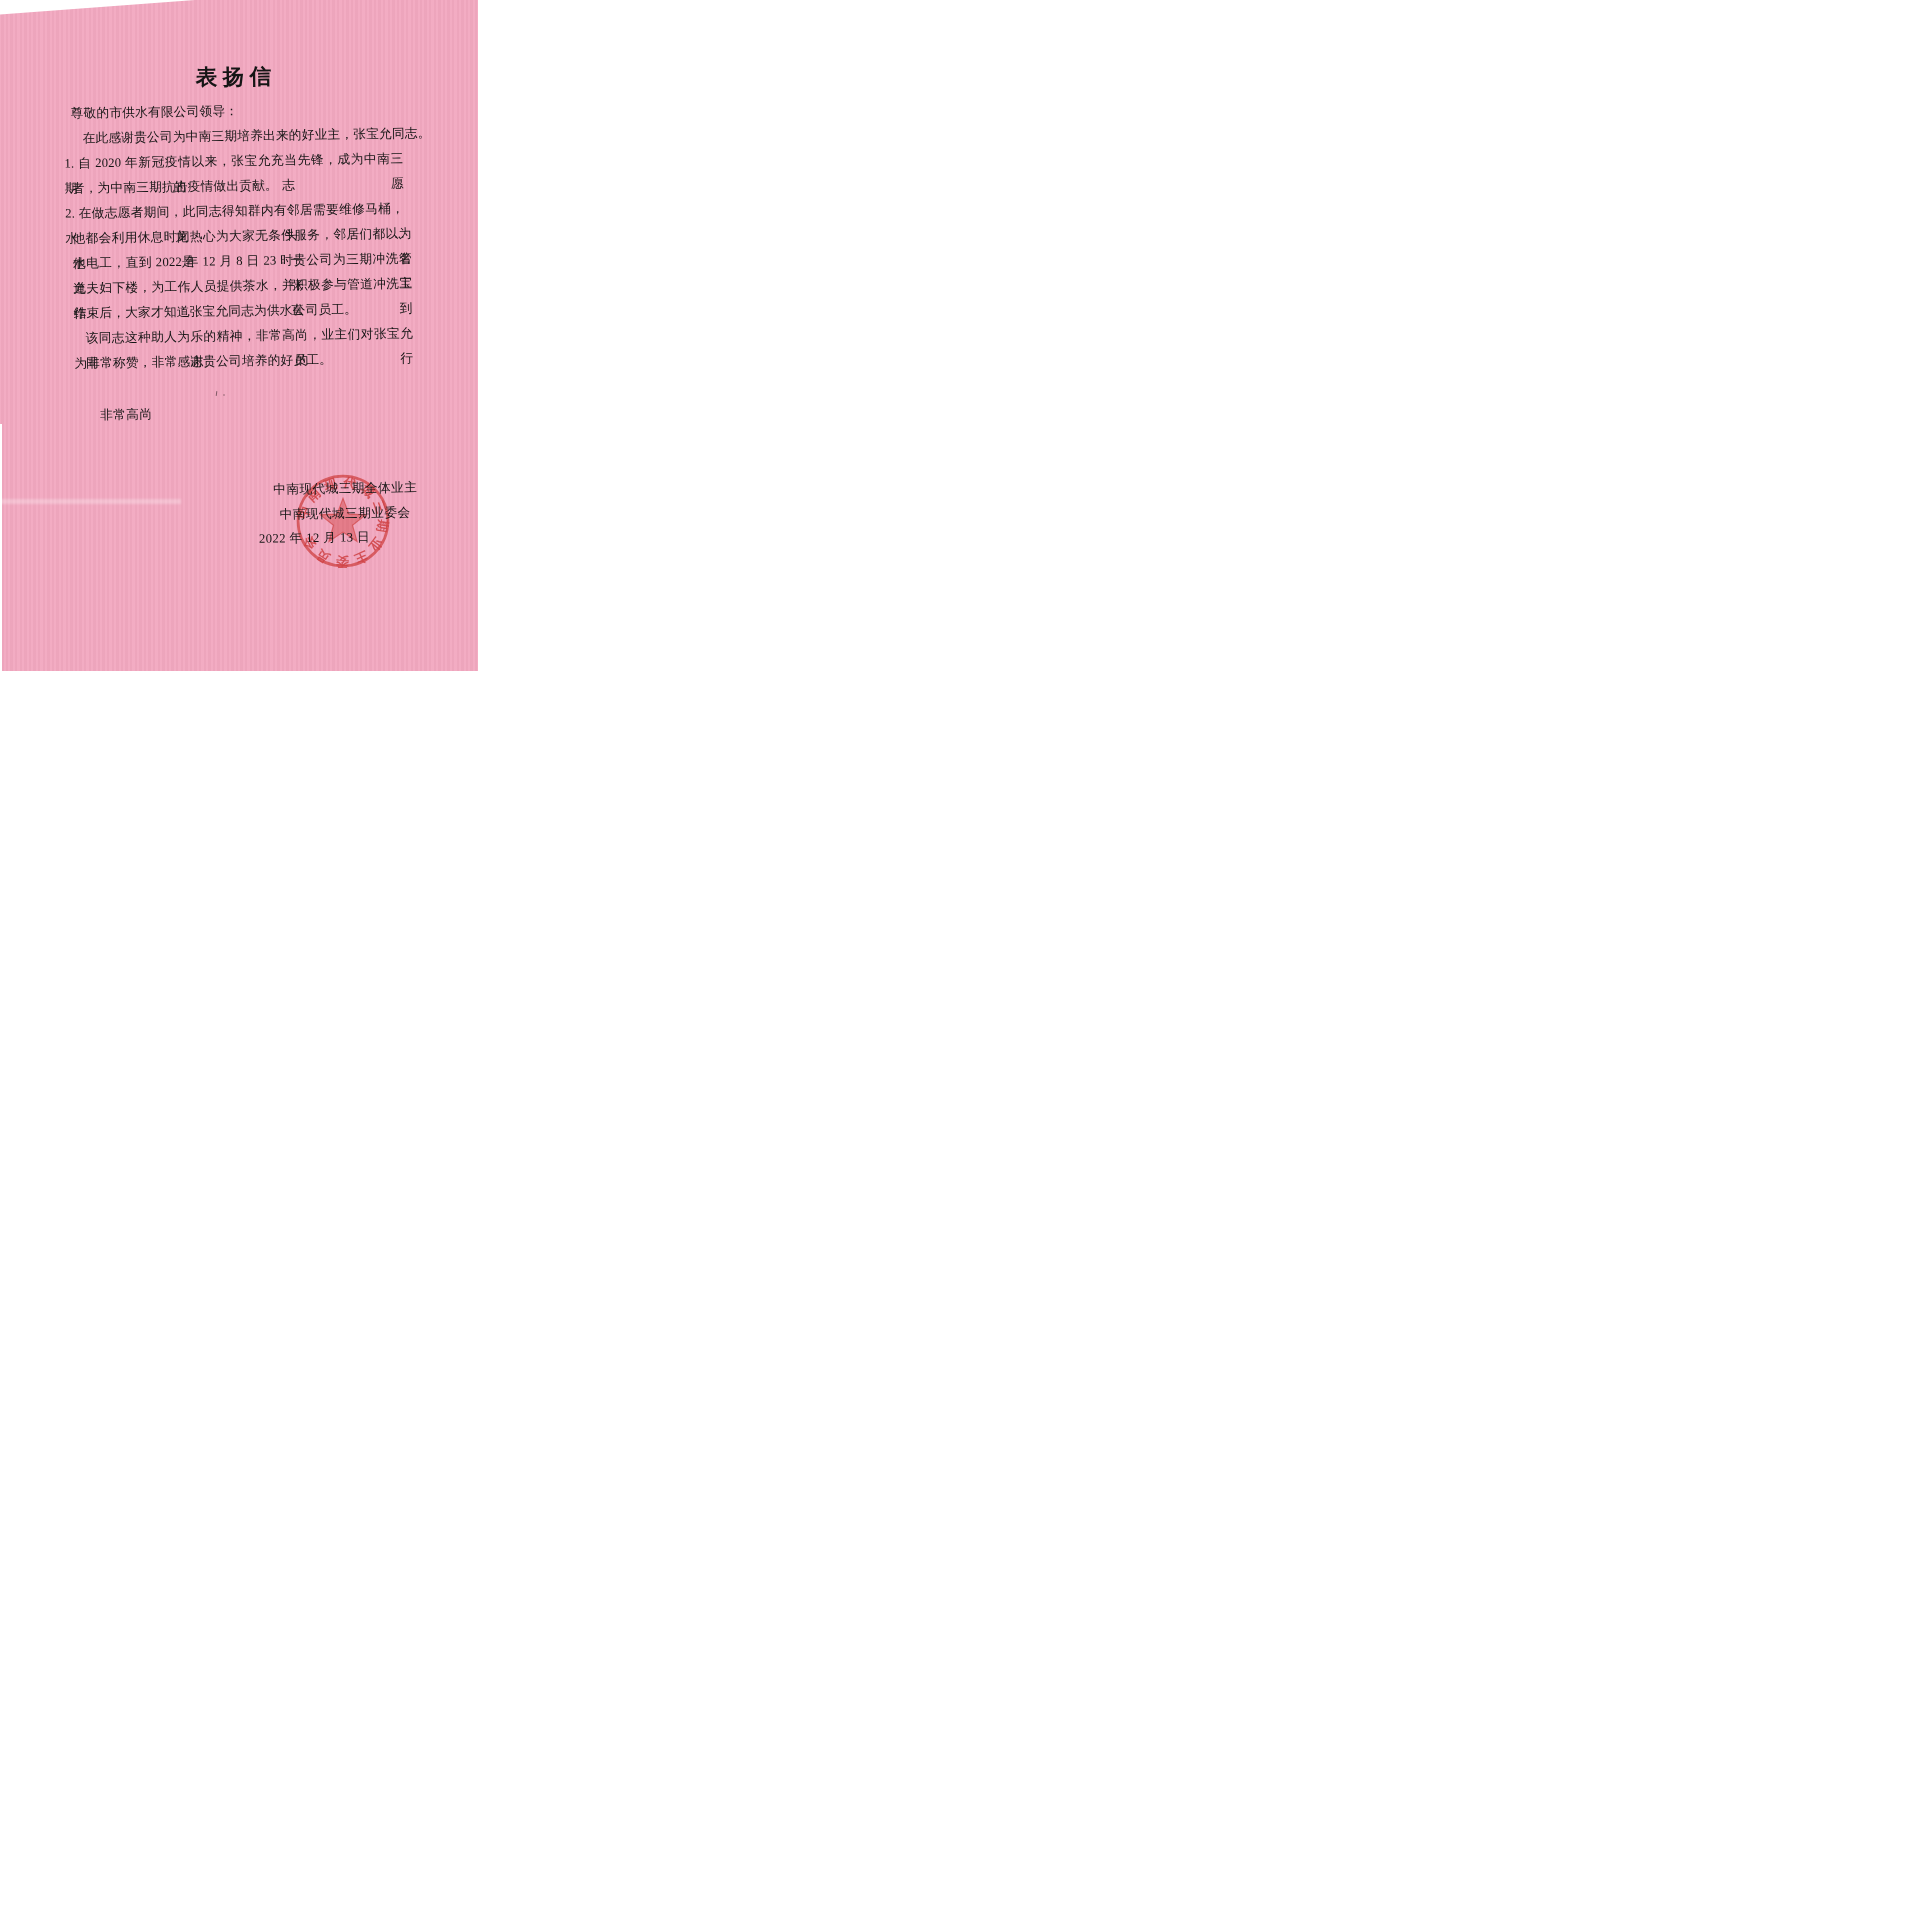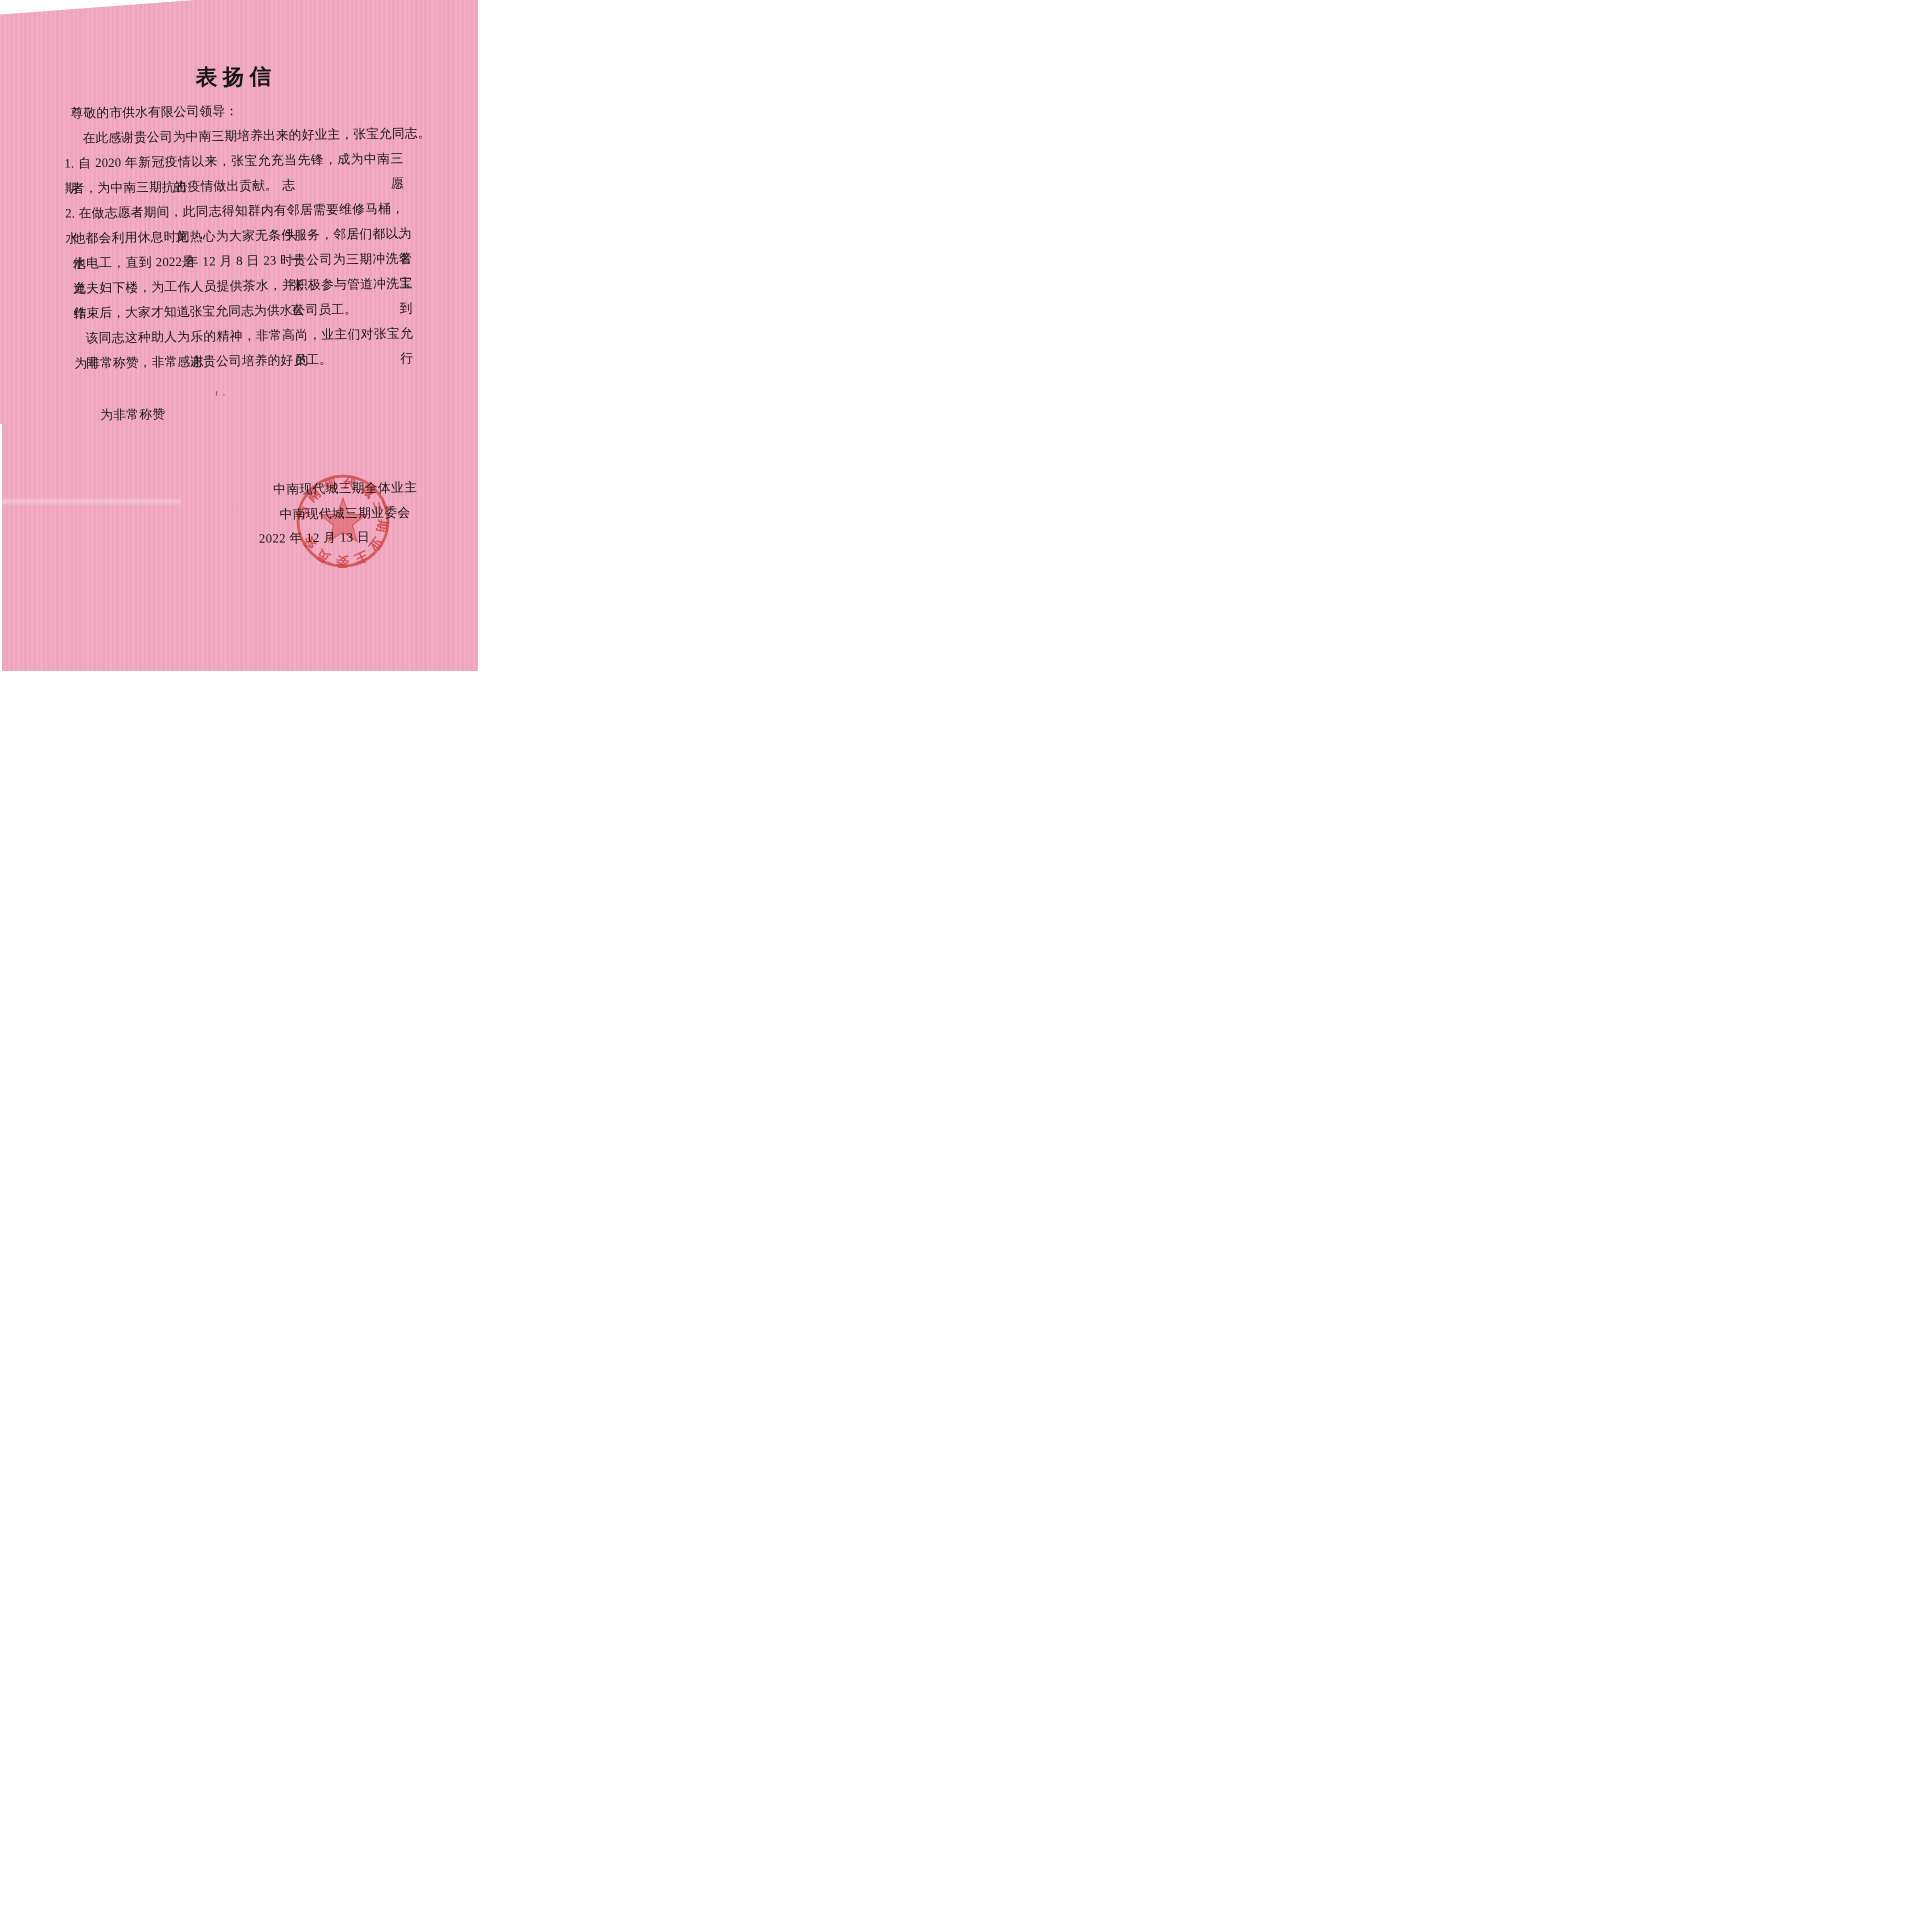--- a/index.html
+++ b/index.html
@@ -143,21 +143,21 @@
       <div class="line">者，为中南三期抗击疫情做出贡献。</div>
       <div class="line num full">2. 在做志愿者期间，此同志得知群内有邻居需要维修马桶，水龙头...</div>
       <div class="line full">他都会利用休息时间热心为大家无条件服务，邻居们都以为他是一名</div>
       <div class="line full">水电工，直到 2022 年 12 月 8 日 23 时贵公司为三期冲洗管道，张宝</div>
       <div class="line full">允夫妇下楼，为工作人员提供茶水，并积极参与管道冲洗工作，直到</div>
       <div class="line">结束后，大家才知道张宝允同志为供水公司员工。</div>
       <div class="line ind1 full">该同志这种助人为乐的精神，非常高尚，业主们对张宝允同志的行</div>
       <div class="line">为非常称赞，非常感谢贵公司培养的好员工。</div>
     </div>
 
-    <div id="closing">为非常称赞</div>
+    <div id="closing">非常高尚</div>
 
     <div id="sig-owners" class="sig">中南现代城三期全体业主</div>
     <div id="sig-committee" class="sig">中南现代城三期业委会</div>
     <div id="date-line" class="sig">2022 年 12 月 13 日</div>
 
   </div>
 
   <div class="wedge-top"></div>
   <div class="strip-bottom"></div>
   <div class="strip-left"></div>

